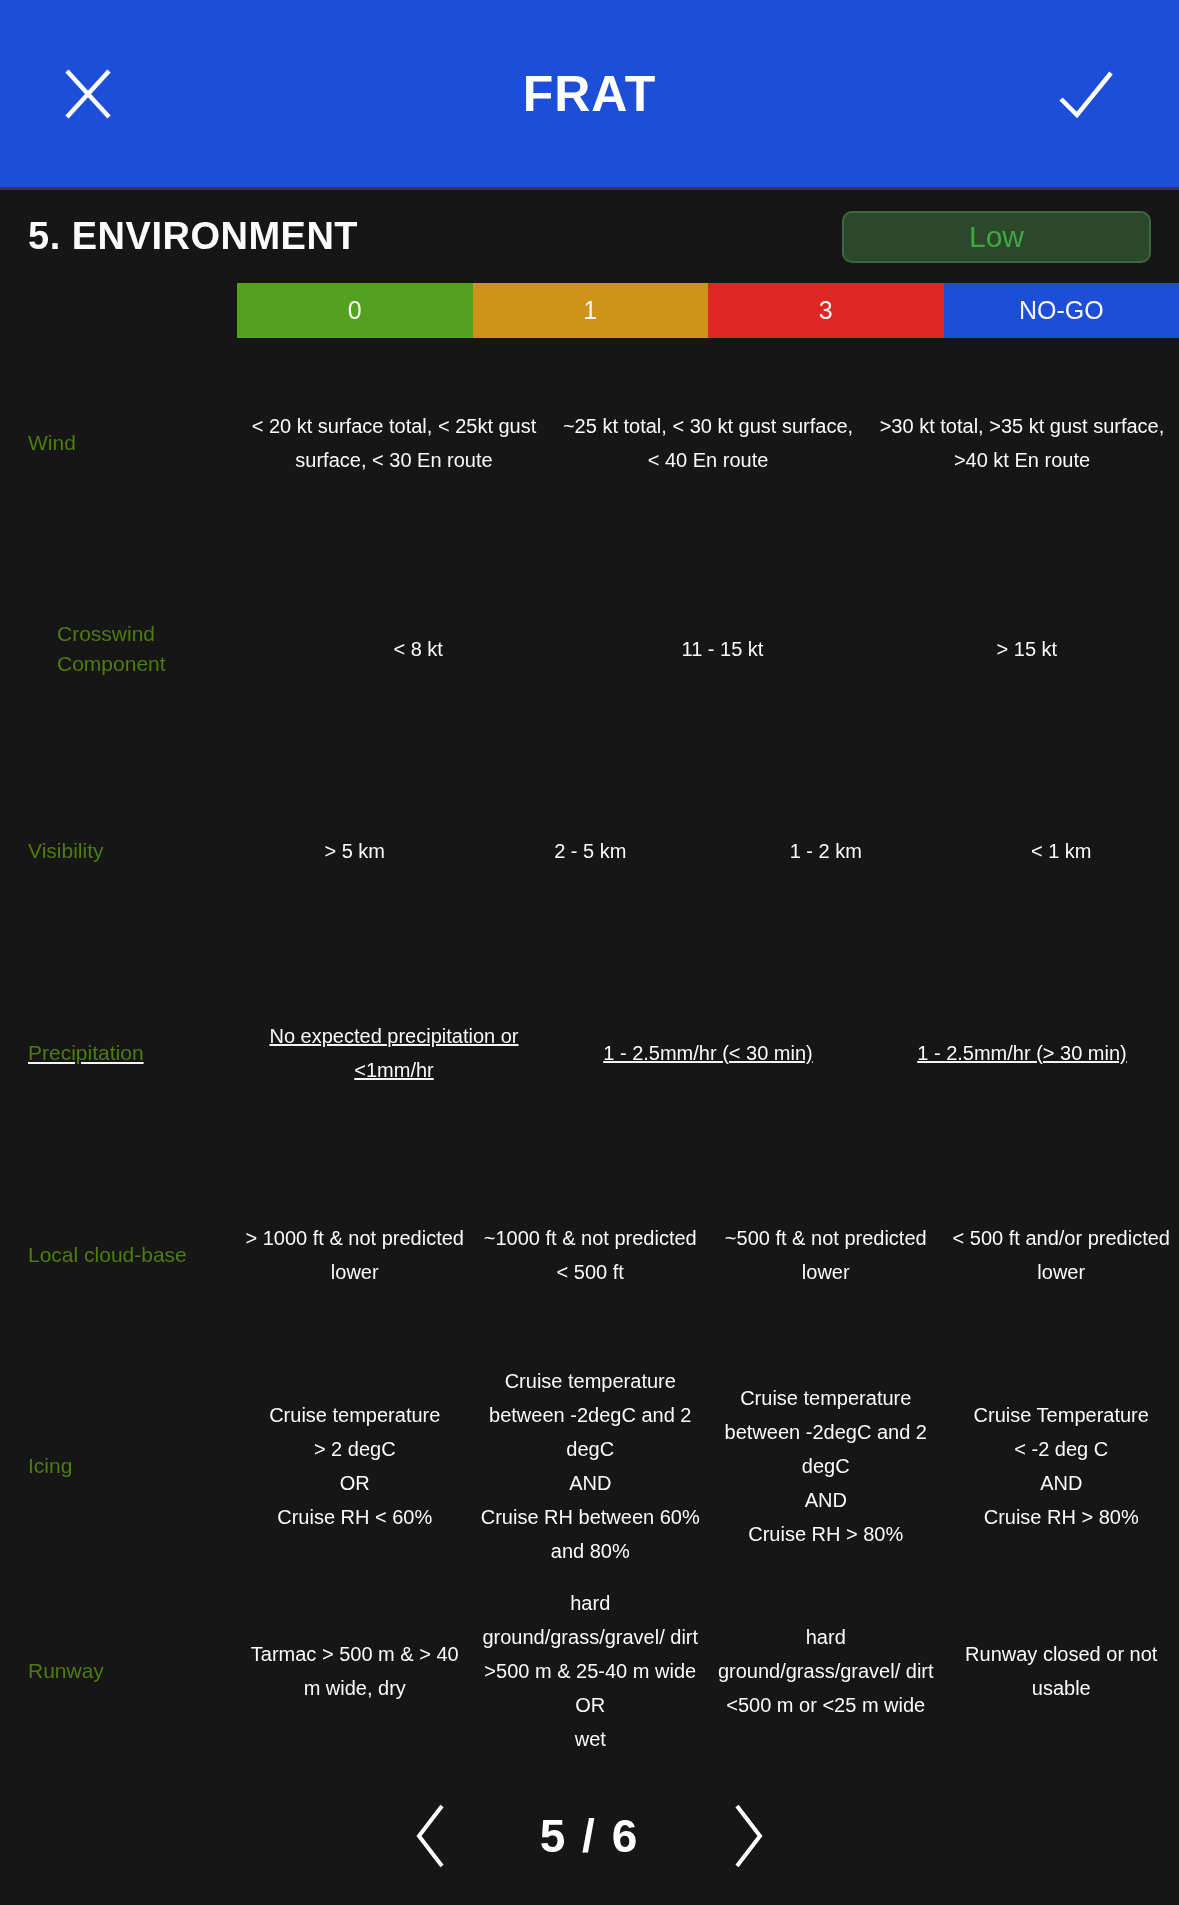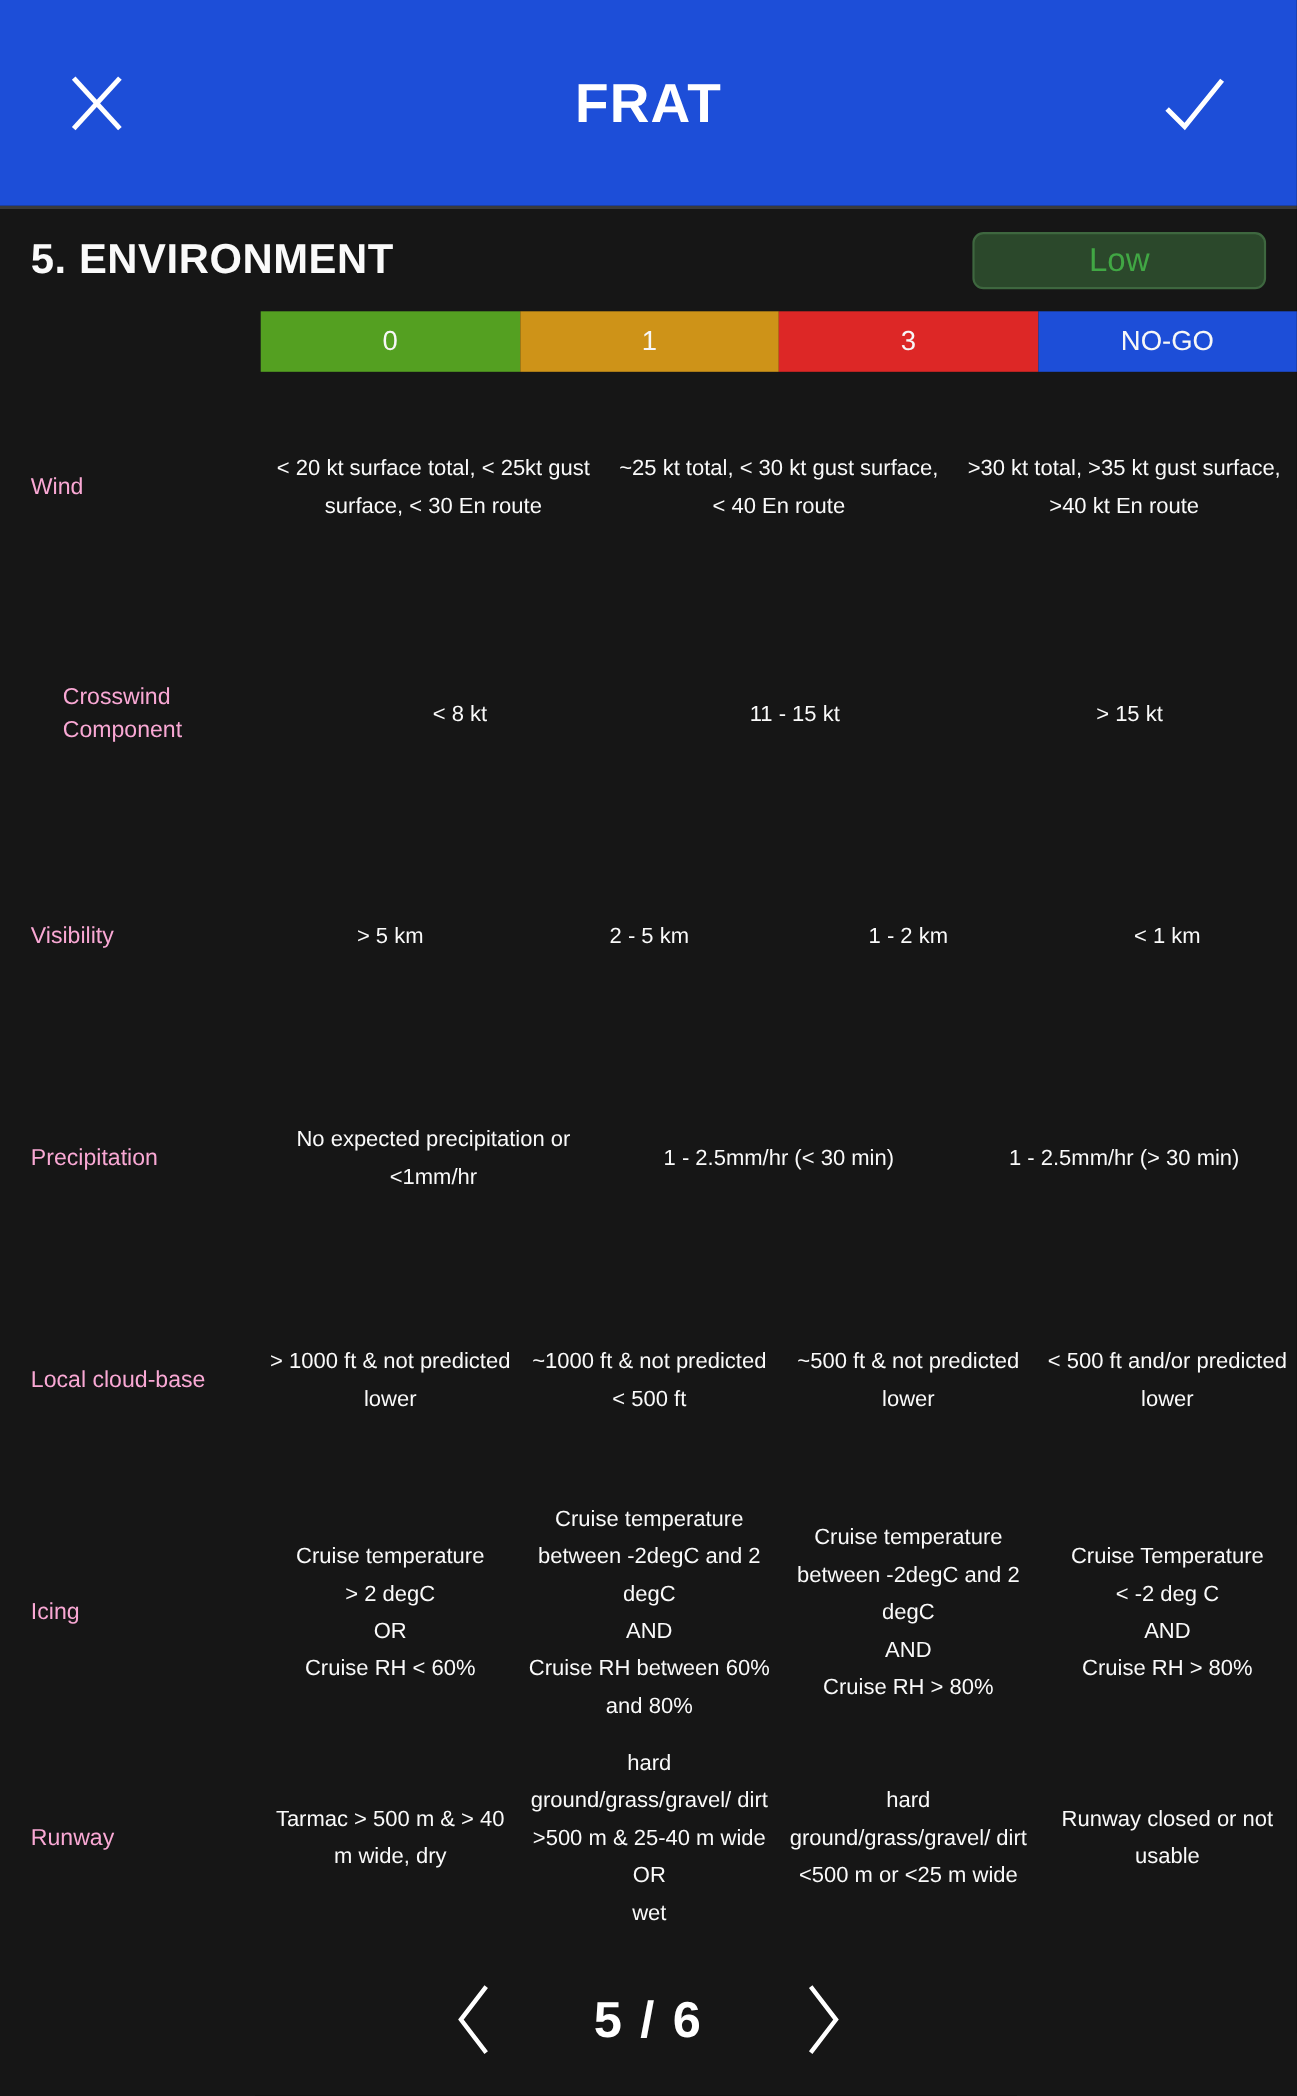--- a/index.html
+++ b/index.html
@@ -32,45 +32,45 @@
   
   .section-header{
     height:93px;flex:0 0 auto;
     display:flex;align-items:center;justify-content:space-between;
     padding:12px 28px;box-sizing:border-box;
   }
   .section-header h2{
     margin:0;font-size:38px;font-weight:700;letter-spacing:.5px;color:#fafafa;
   }
   .risk-badge{
-    width:267px;height:52px;box-sizing:border-box;
+    width:309px;height:52px;box-sizing:border-box;
     background:#2b482b;border:2px solid #3e673f;border-radius:10px;
     display:flex;align-items:center;justify-content:center;
   }
   .risk-badge span{font-size:30px;color:#41a744;font-weight:400;}
 
   
   .table{flex:0 0 auto;display:flex;flex-direction:column;}
   .header-row{display:flex;height:55px;flex:0 0 auto;}
   .row-label-spacer{flex:0 0 237px;}
   .hcell{
     flex:1 1 0;display:flex;align-items:center;justify-content:center;
     font-size:25px;color:#f7f7f7;
   }
   .trow{display:flex;align-items:center;}
   .trow:nth-child(2){height:210px;}
   .trow:nth-child(3){height:202px;padding-left:29px;}
   .trow:nth-child(4){height:202px;}
-  .trow:nth-child(5){height:202px;}
+  .trow:nth-child(5){height:202px;text-decoration:underline;}
   .trow:nth-child(6){height:202px;}
   .trow:nth-child(7){height:220px;}
   .trow:nth-child(8){height:190px;}
   .rlabel{
     flex:0 0 237px;box-sizing:border-box;padding-left:28px;padding-right:12px;
-    font-size:21px;line-height:1.45;color:#f9a8d4;
+    font-size:21px;line-height:1.45;color:#4d7c0f;
   }
   .cell{
     flex:1 1 0;align-self:stretch;box-sizing:border-box;padding:0 7px;
     display:flex;align-items:center;justify-content:center;
     text-align:center;font-size:20px;line-height:1.7;color:#fafafa;
     white-space:pre-line;
   }
 
   
   .pagination{

